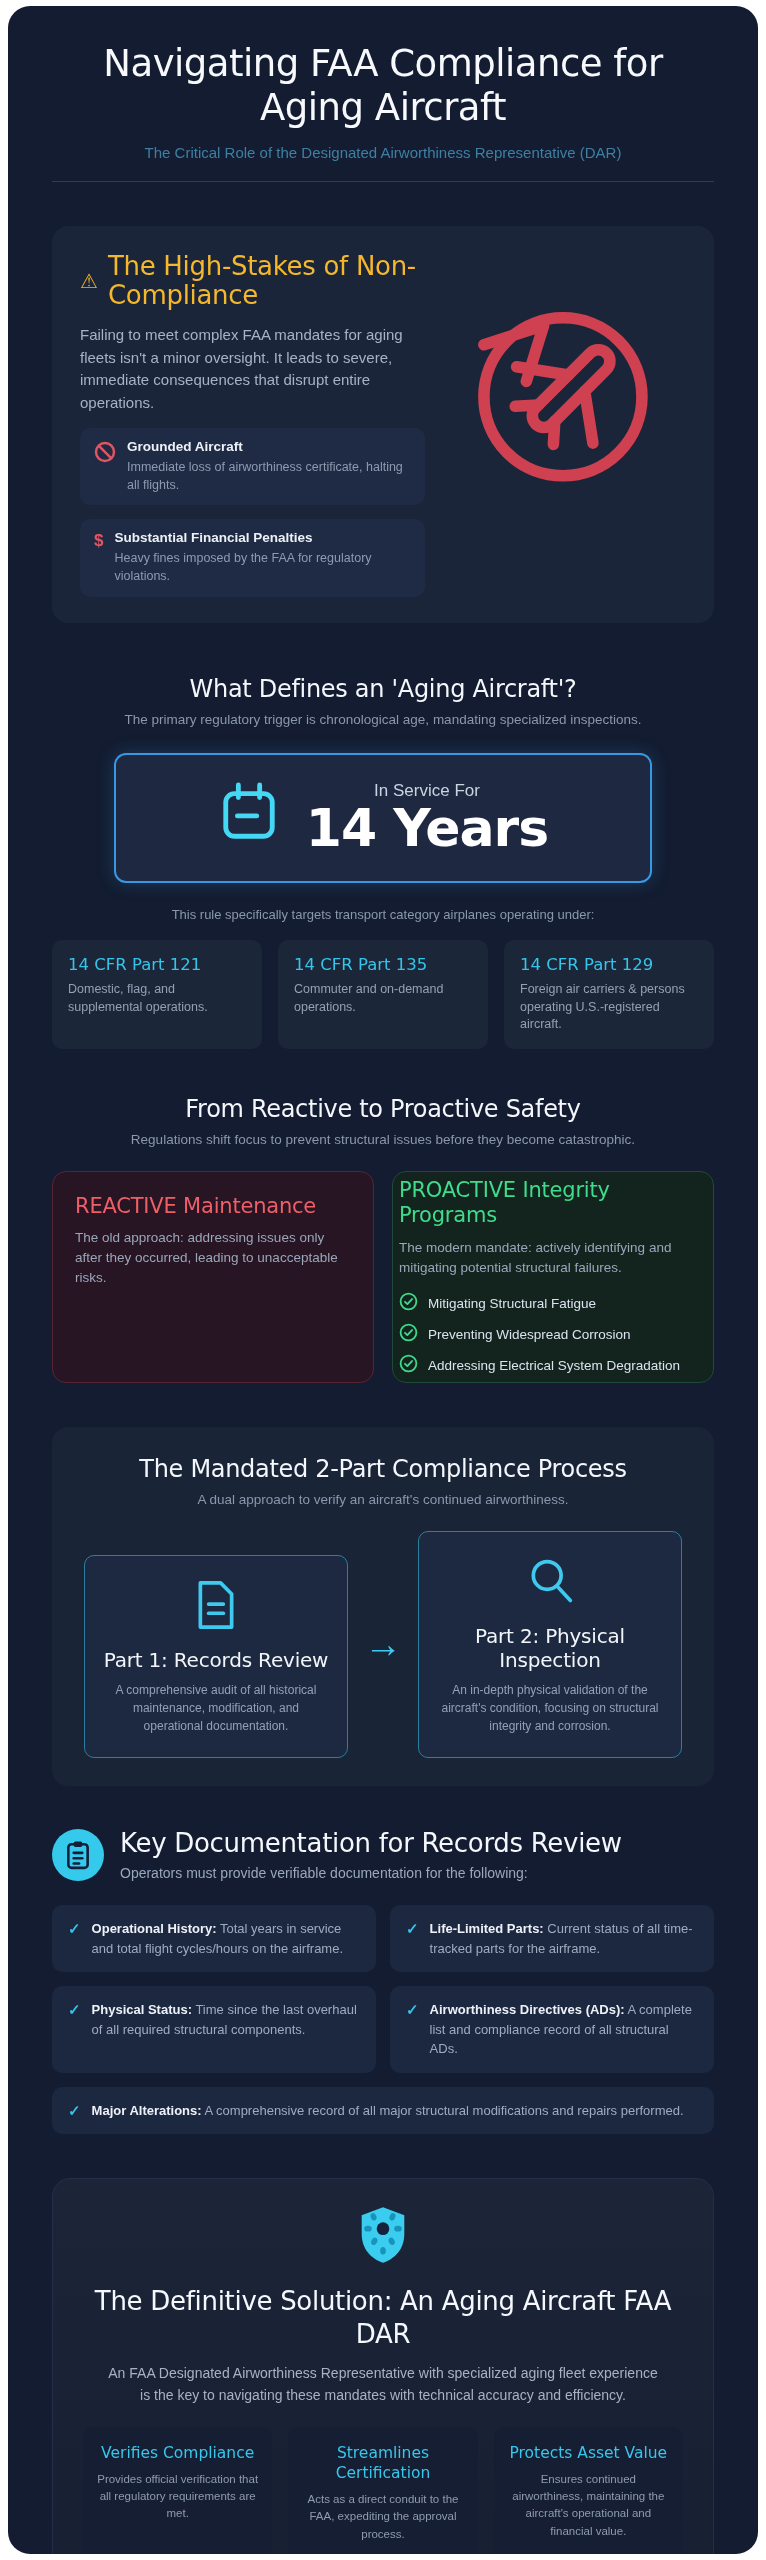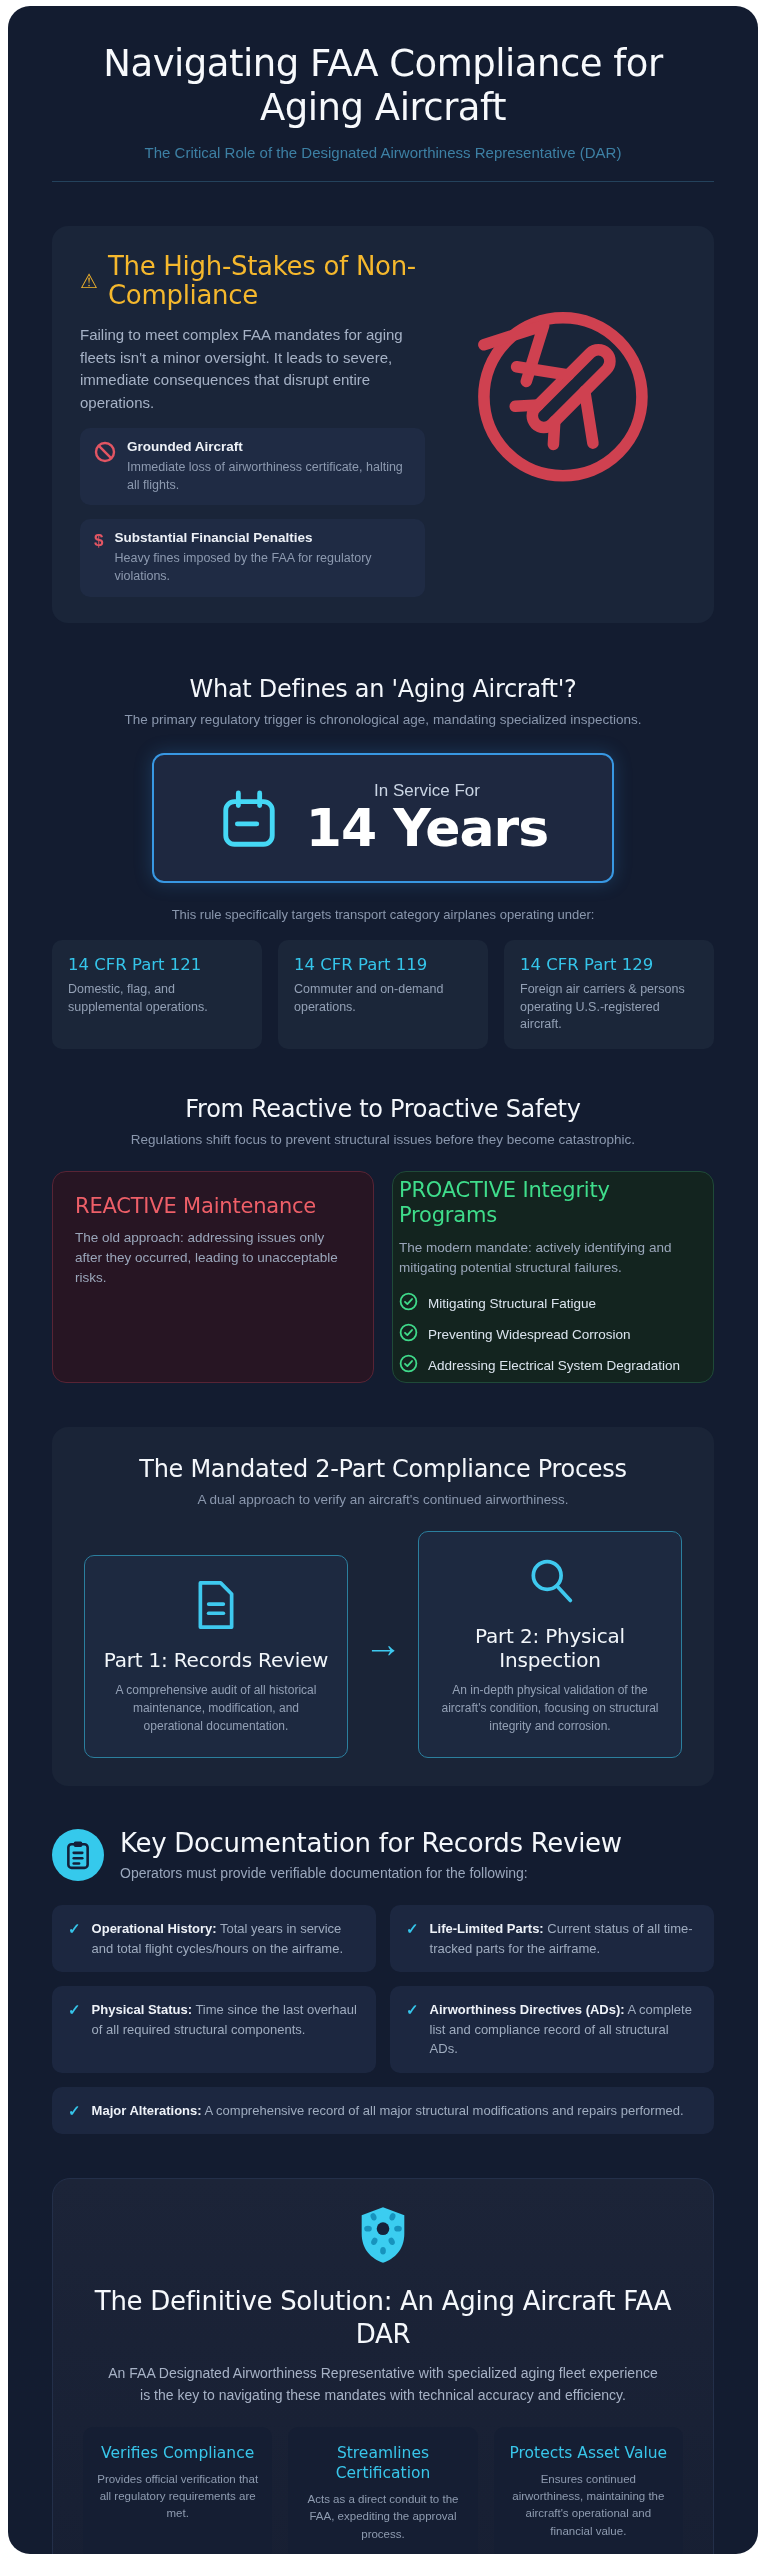--- a/index.html
+++ b/index.html
@@ -27,21 +27,21 @@
   .si-title { font-size:13.5px; font-weight:bold; color:#edf1f7; }
   .si-desc { margin-top:4px; font-size:12.5px; line-height:1.45; color:#8d9ab0; }
   .stakes-right { flex:1; display:flex; align-items:flex-start; justify-content:center; padding-top:26px; }
 
   
   .sec-h { text-align:center; font-size:24px; color:#f4f7fb; letter-spacing:-.3px; }
   .sec-sub { margin-top:9px; text-align:center; font-size:13.5px; color:#8a97ad; }
 
   
   .sec-aging { margin-top:52px; }
-  .service-box { width:462px; margin:26px auto 0; background:#1e2840; border:2px solid #3898e3; border-radius:12px; padding:26px 28px; display:flex; align-items:flex-end; justify-content:center; gap:26px; box-shadow:0 0 18px rgba(56,152,227,.25); }
+  .service-box { width:538px; margin:26px auto 0; background:#1e2840; border:2px solid #3898e3; border-radius:12px; padding:26px 28px; display:flex; align-items:flex-start; justify-content:center; gap:26px; box-shadow:0 0 18px rgba(56,152,227,.25); }
   .service-text { text-align:center; }
   .service-label { font-size:17px; color:#c9d4e3; }
   .service-value { font-family:"DejaVu Sans", sans-serif; font-weight:bold; font-size:52px; line-height:1.05; color:#ffffff; letter-spacing:-1px; }
   .aging-note { margin-top:24px; text-align:center; font-size:13px; color:#8a97ad; }
   .cfr-grid { margin-top:18px; display:grid; grid-template-columns:1fr 1fr 1fr; gap:16px; }
   .cfr-card { background:#1b2639; border-radius:10px; padding:15px 16px; }
   .cfr-title { font-size:16.5px; color:#35c5ea; }
   .cfr-desc { margin-top:7px; font-size:12.5px; line-height:1.4; color:#93a0b5; }
 
   
@@ -168,21 +168,21 @@
       </div>
 
       <div class="aging-note">This rule specifically targets transport category airplanes operating under:</div>
 
       <div class="cfr-grid">
         <div class="cfr-card">
           <div class="cfr-title hd">14 CFR Part 121</div>
           <div class="cfr-desc">Domestic, flag, and supplemental operations.</div>
         </div>
         <div class="cfr-card">
-          <div class="cfr-title hd">14 CFR Part 119</div>
+          <div class="cfr-title hd">14 CFR Part 135</div>
           <div class="cfr-desc">Commuter and on-demand operations.</div>
         </div>
         <div class="cfr-card">
           <div class="cfr-title hd">14 CFR Part 129</div>
           <div class="cfr-desc">Foreign air carriers &amp; persons operating U.S.-registered aircraft.</div>
         </div>
       </div>
     </div>
 
     <div class="sec-safety">

